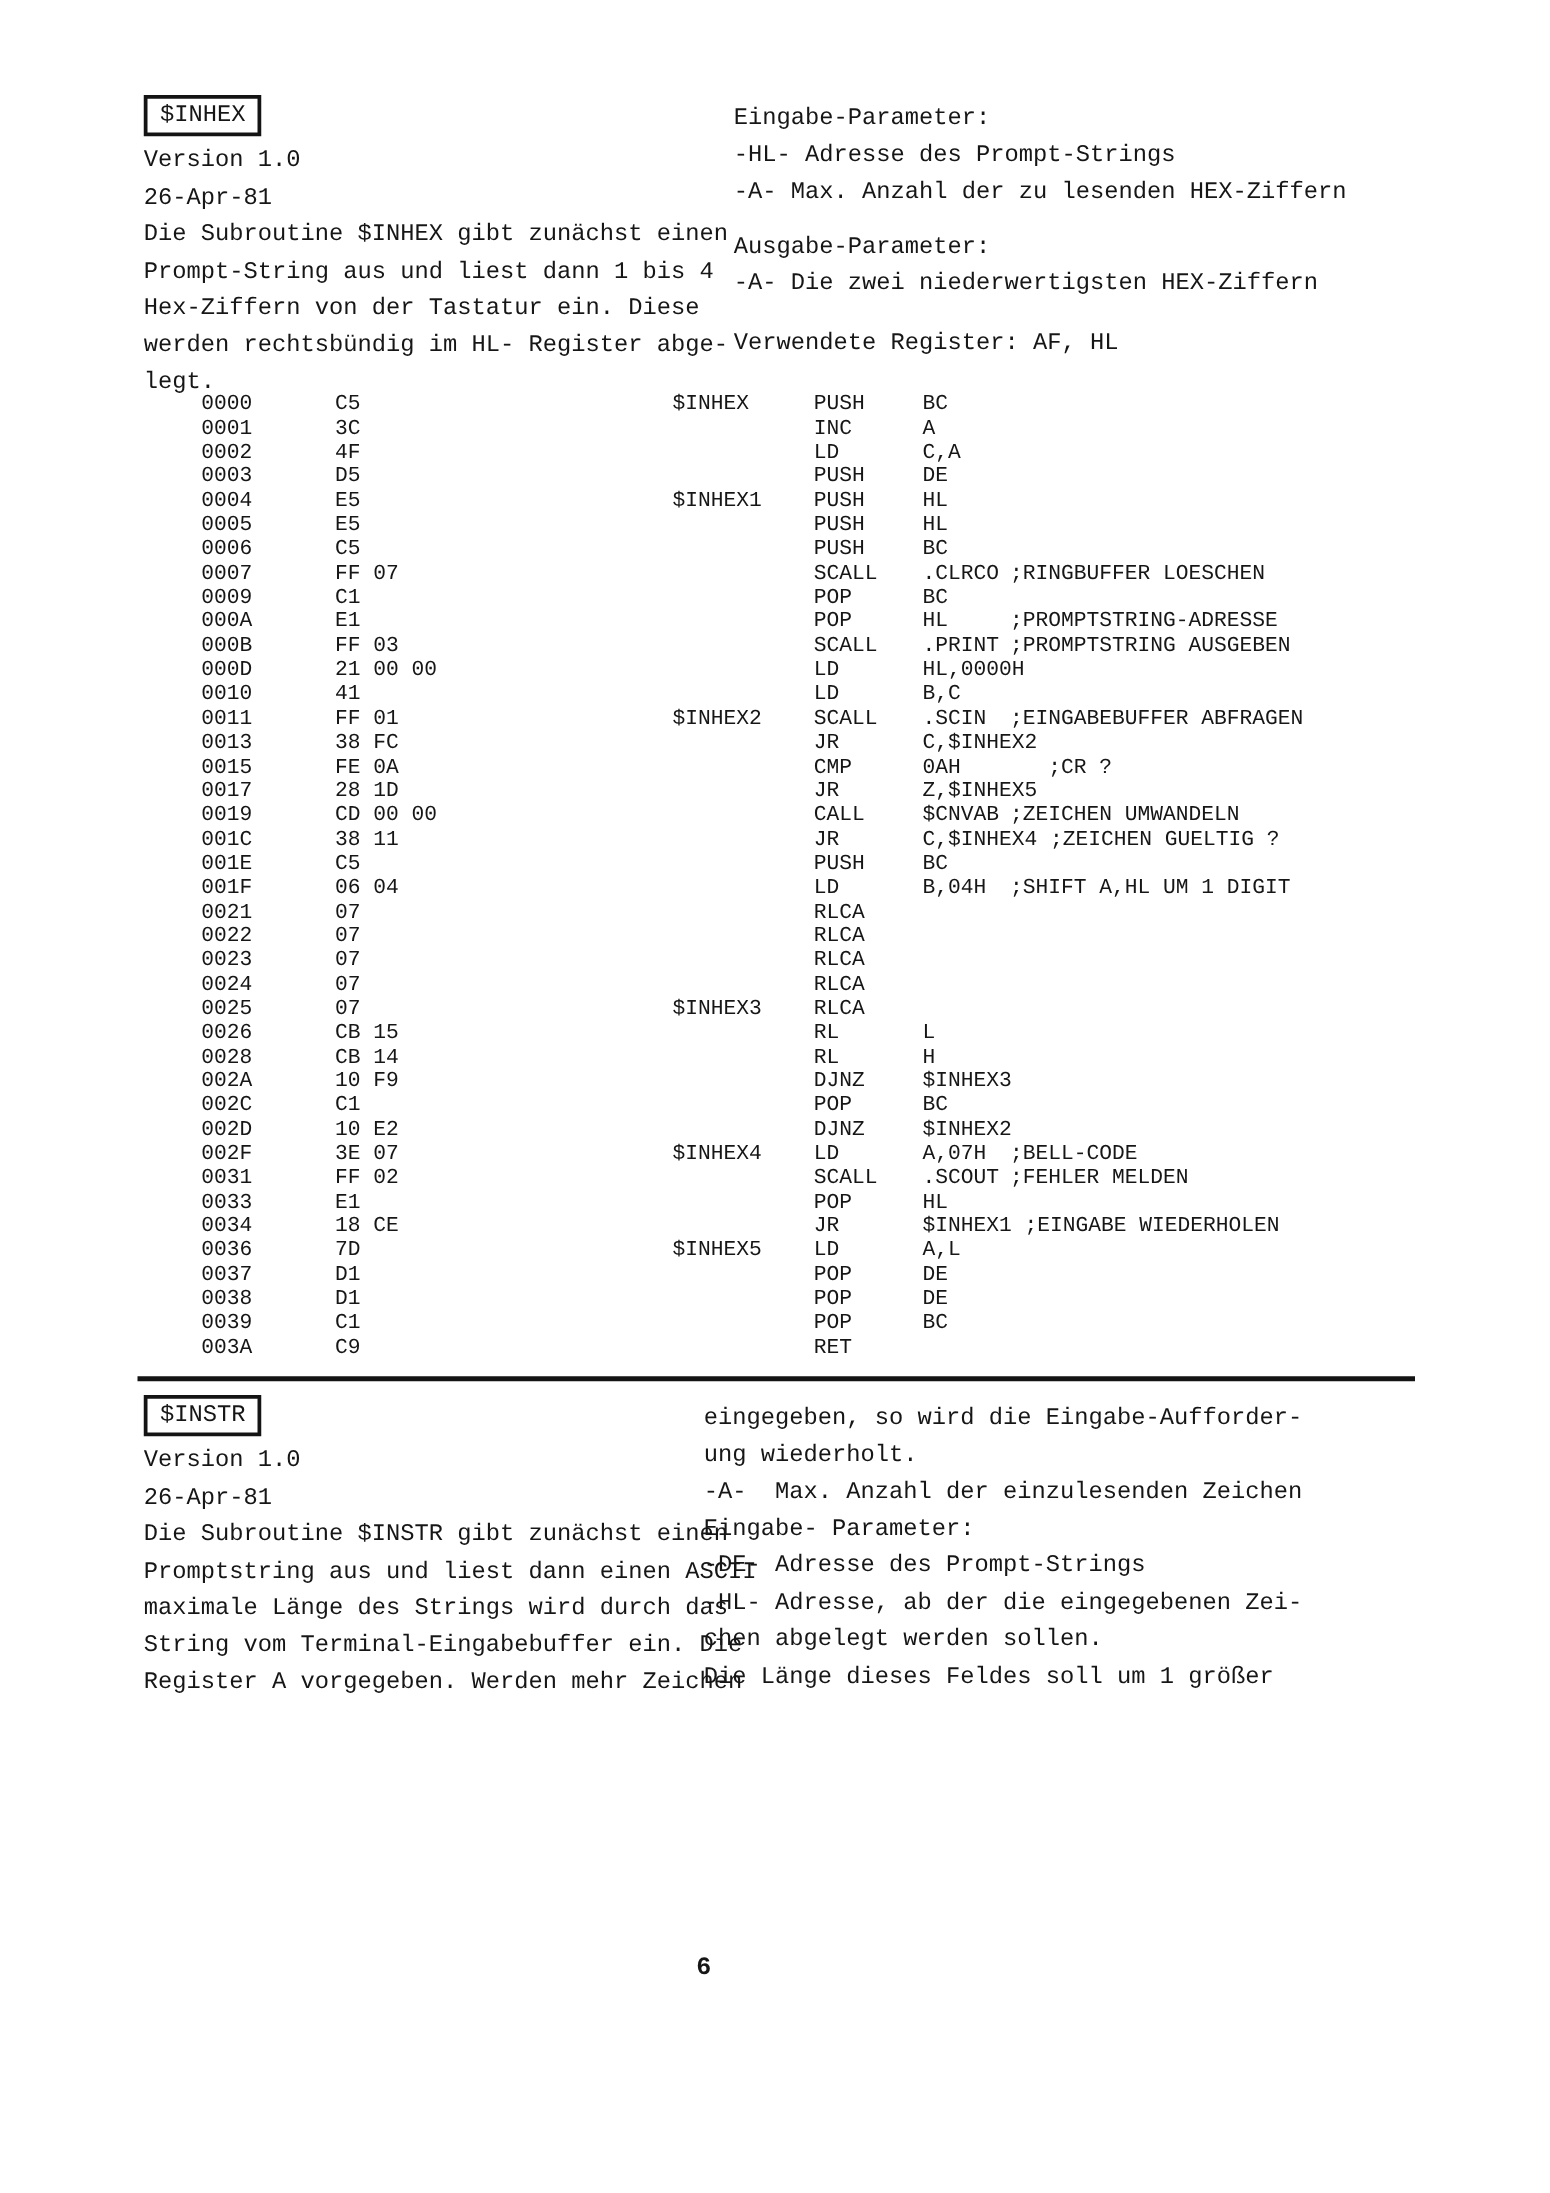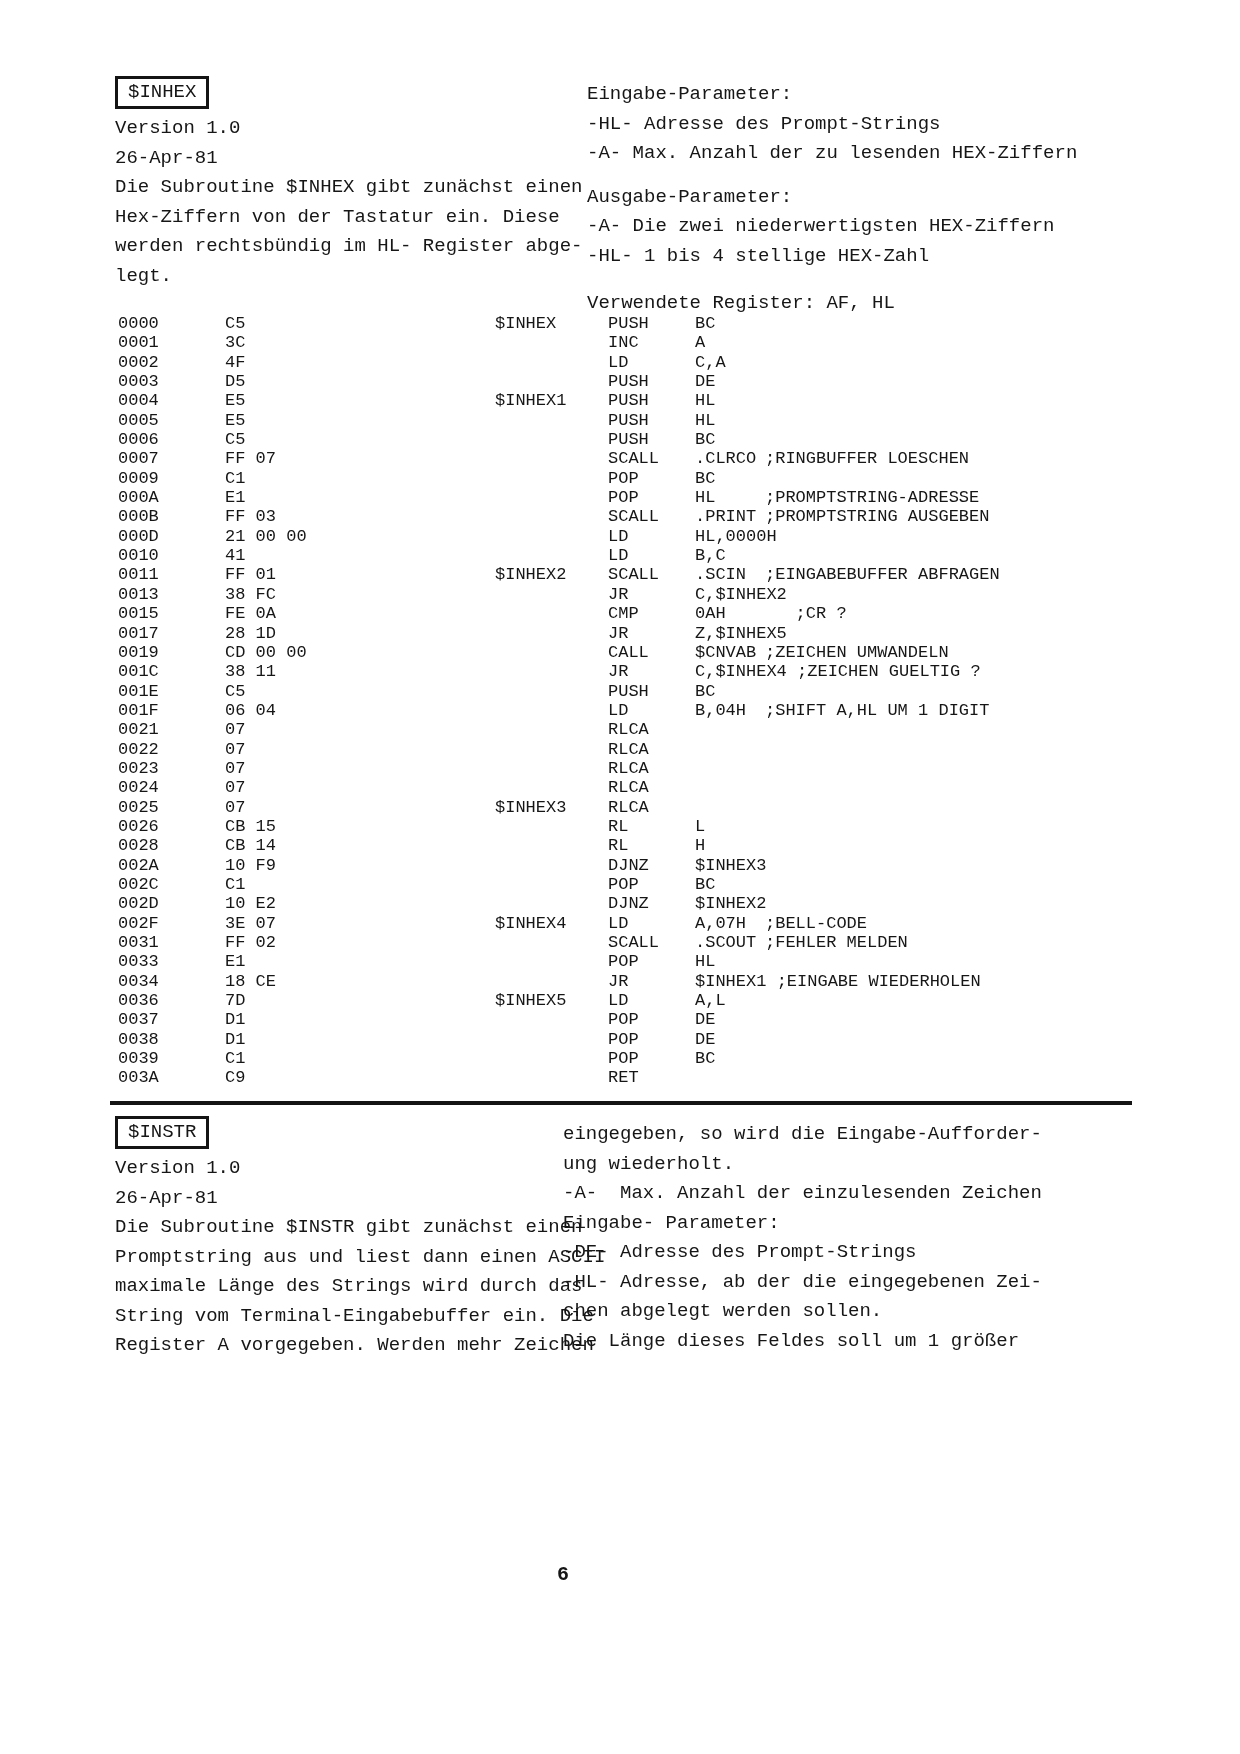--- a/index.html
+++ b/index.html
@@ -24,21 +24,21 @@
     padding:1px 10px 2px 10px;
     margin-bottom:5px;
     font-size:19px;
     line-height:24px;
   }
   .spacer14{height:14px;}
   .spacer18{height:18px;}
   .inhex-left{left:115px;top:76px;width:500px;}
   .inhex-right{left:563px;top:80px;width:600px;margin-left:24px;}
   .listing{left:118px;top:314px;width:1060px;font-size:17px;}
-  .lrow{display:flex;white-space:pre;height:19.35px;align-items:flex-start;}
+  .lrow{display:flex;white-space:pre;height:19.35px;align-items:flex-end;margin-left:43px;}
   .c-addr{display:inline-block;width:107px;}
   .c-bytes{display:inline-block;width:270px;}
   .c-label{display:inline-block;width:113px;}
   .c-mn{display:inline-block;width:87px;}
   .c-op{display:inline-block;min-width:70px;}
   .c-cmt{display:inline-block;}
   .divider{
     left:110px;top:1101px;width:1022px;height:4px;
     background:#141414;
   }
@@ -54,39 +54,39 @@
 
 <div class="page">
 
   <section class="abs inhex-left">
     <div class="titlebox"><span>$INHEX</span></div>
     <div class="bodyline">Version 1.0</div>
     <div class="bodyline">26-Apr-81</div>
     <div>
 
     <div class="bodyline">Die Subroutine $INHEX gibt zunächst einen</div>
+        <div class="bodyline">Prompt-String aus und liest dann 1 bis 4</div>
         <div class="bodyline">Hex-Ziffern von der Tastatur ein. Diese</div>
         <div class="bodyline">werden rechtsbündig im HL- Register abge-</div>
         <div class="bodyline">legt.</div>
       </div>
   </section>
 
   <section class="abs inhex-right">
     <div class="bodyline">Eingabe-Parameter:</div>
     <div>
 
     <div class="bodyline">-HL- Adresse des Prompt-Strings</div>
         <div class="bodyline">-A- Max. Anzahl der zu lesenden HEX-Ziffern</div>
       </div>
     <div class="spacer14"></div>
     <div class="bodyline">Ausgabe-Parameter:</div>
     <div>
 
     <div class="bodyline">-A- Die zwei niederwertigsten HEX-Ziffern</div>
-        <div class="bodyline">-HL- 1 bis 4 stellige HEX-Zahl</div>
       </div>
     <div class="spacer18"></div>
     <div class="bodyline">Verwendete Register: AF, HL</div>
   </section>
 
   <section class="abs listing">
 
   <div class="lrow">
       <span class="c-addr">0000</span>
       <span class="c-bytes">C5</span>

